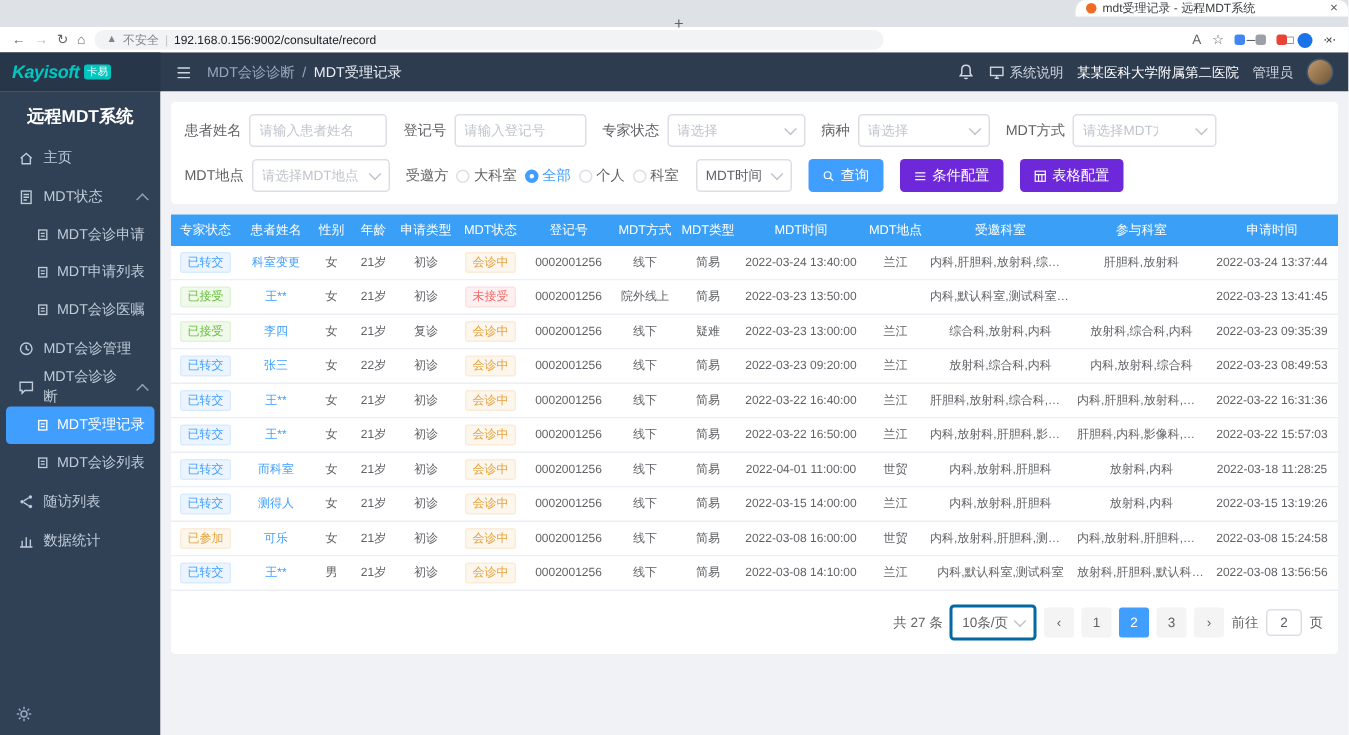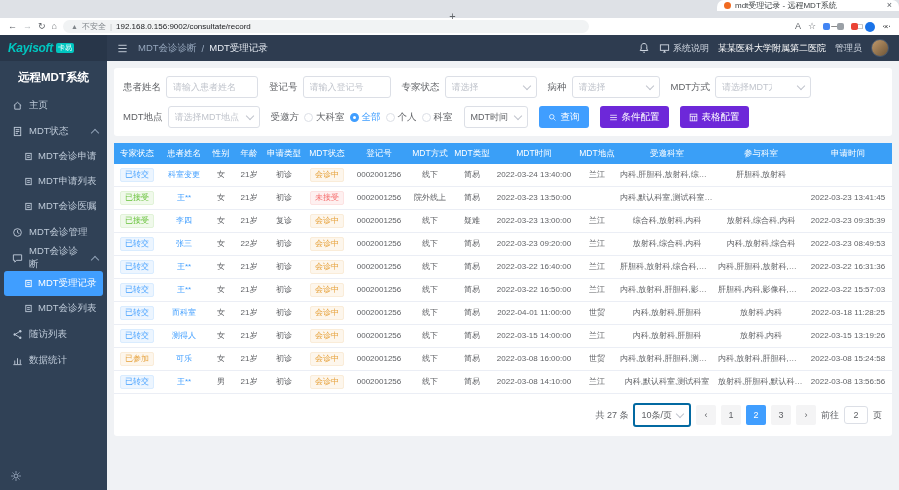--- a/index.html
+++ b/index.html
@@ -409,20 +409,21 @@
             <div class="td" style="width: 30px;">21岁</div>
             <div class="td" style="width: 40px;">初诊</div>
             <div class="td" style="width: 46px;"><span class="tag tag-orange">会诊中</span></div>
             <div class="td" style="width: 58px;">0002001256</div>
             <div class="td" style="width: 44px;">线下</div>
             <div class="td" style="width: 40px;">简易</div>
             <div class="td" style="width: 84px;">2022-03-24 13:40:00</div>
             <div class="td" style="width: 42px;">兰江</div>
             <div class="td" style="width: 98px;">内科,肝胆科,放射科,综合科</div>
             <div class="td" style="width: 90px;">肝胆科,放射科</div>
+            <div class="td" style="width: 84px;">2022-03-24 13:37:44</div>
           </div>
           <div class="tr">
             <div class="td" style="width: 46px;"><span class="tag tag-green">已接受</span></div>
             <div class="td" style="width: 48px;"><span class="cell-link">王**</span></div>
             <div class="td" style="width: 26px;">女</div>
             <div class="td" style="width: 30px;">21岁</div>
             <div class="td" style="width: 40px;">初诊</div>
             <div class="td" style="width: 46px;"><span class="tag tag-red">未接受</span></div>
             <div class="td" style="width: 58px;">0002001256</div>
             <div class="td" style="width: 44px;">院外线上</div>

